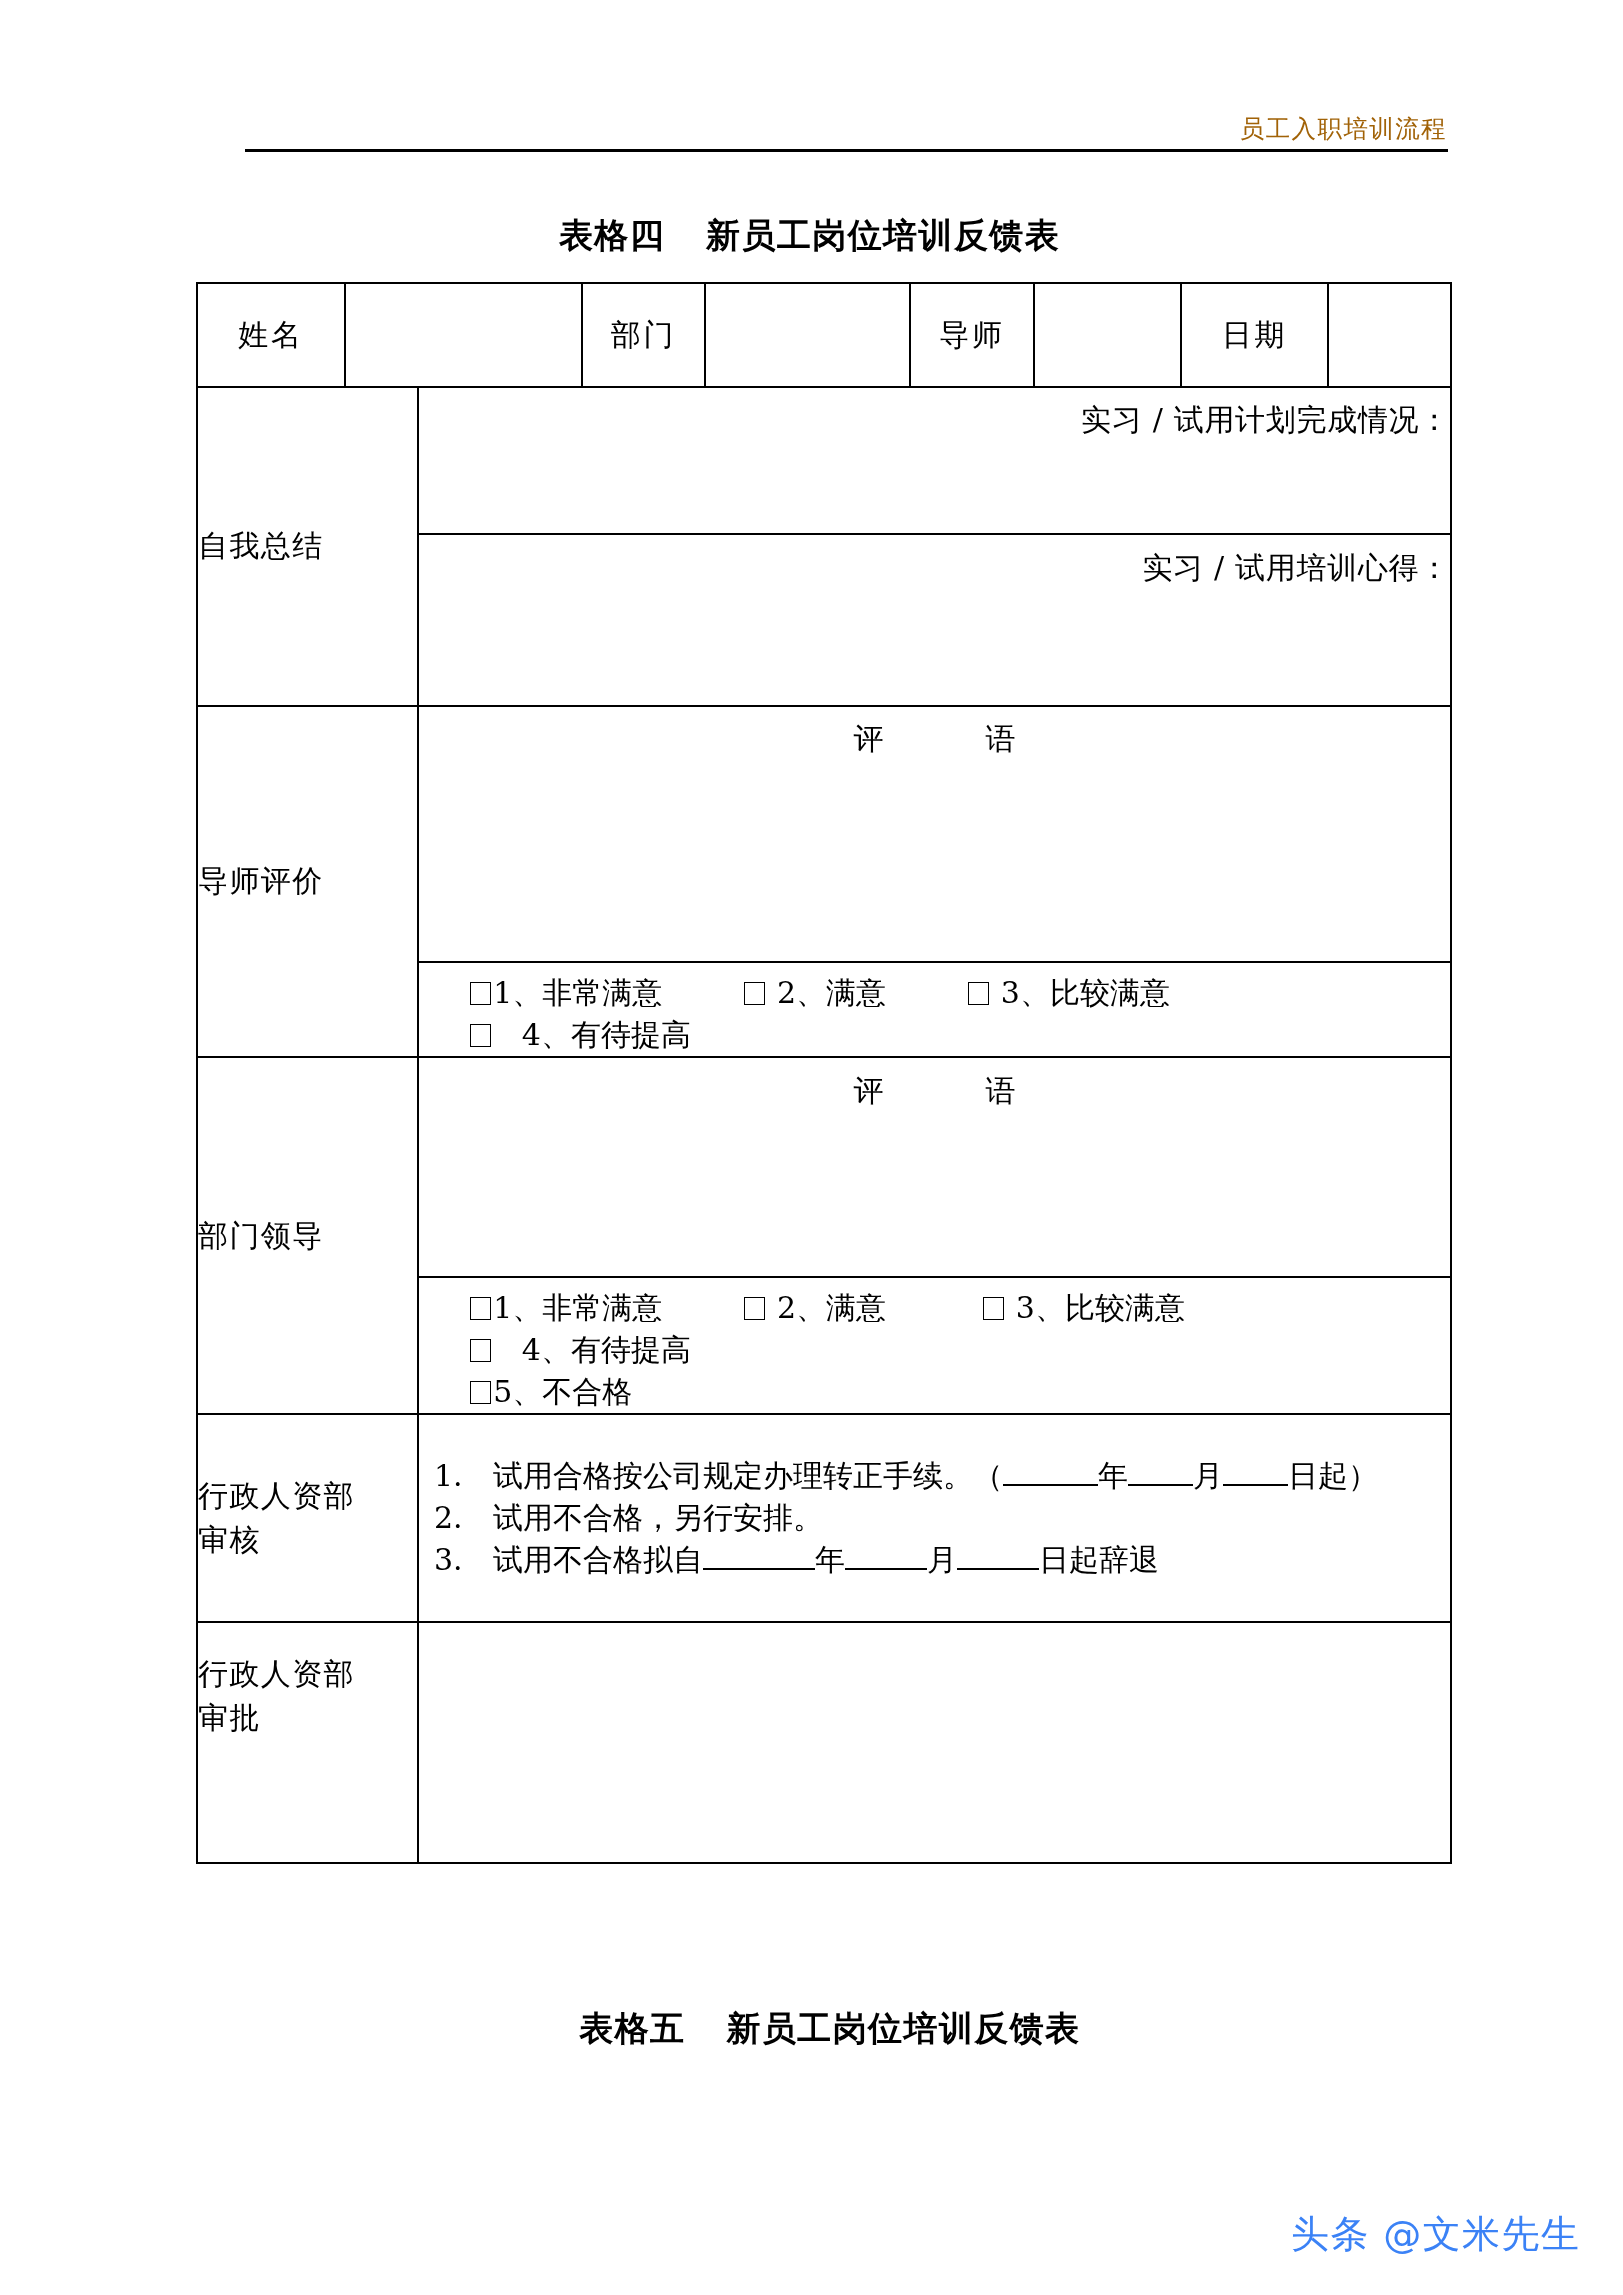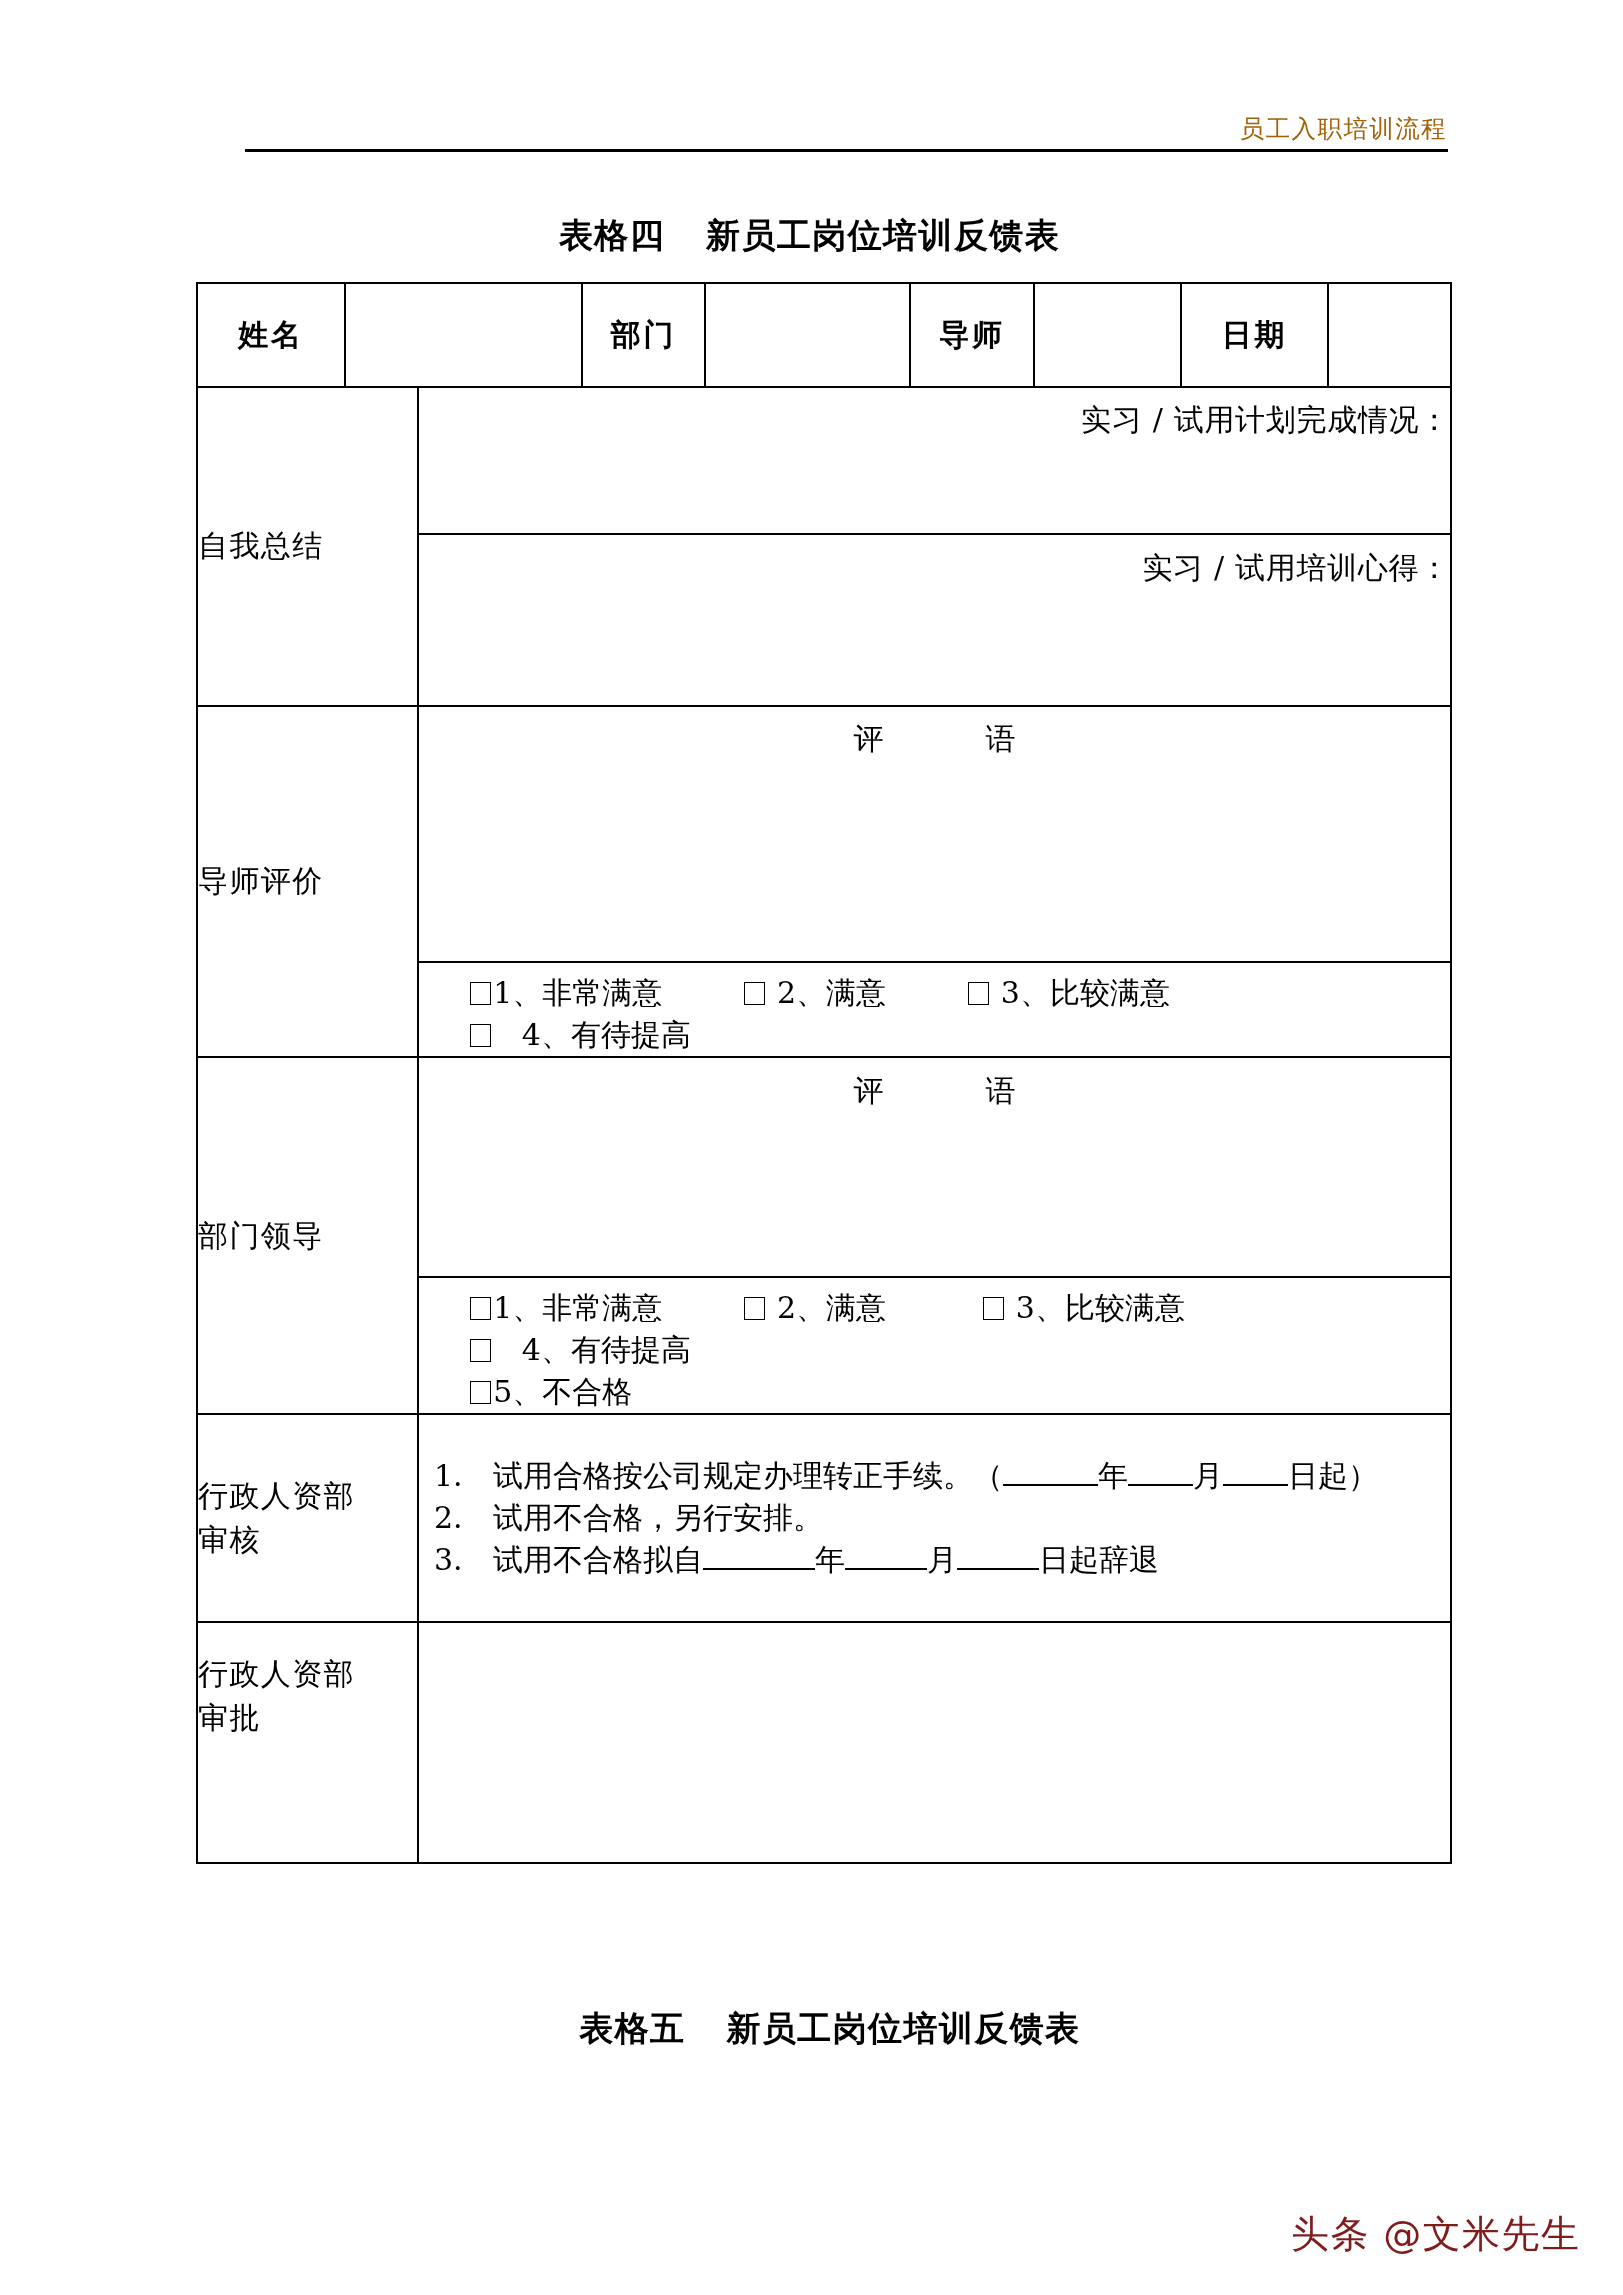--- a/index.html
+++ b/index.html
@@ -26,21 +26,21 @@
   table.summary {
     position: absolute; left: 196px; top: 282px; width: 1252px;
     border-collapse: collapse; table-layout: fixed;
     font-size: 30px;
   }
   table.summary td {
     border: 2px solid #000; padding: 0; vertical-align: middle;
   }
   .label-cell { text-align: left; letter-spacing: 1.4px; line-height: 44px; }
   .info-row td { height: 102px; text-align: center; }
-  .info-row .label-cell { letter-spacing: 2.7px; font-weight: bold; }
+  .info-row .label-cell { letter-spacing: 2.7px; }
   .sub-label {
     vertical-align: top !important; padding: 12.3px 0 0 15px !important;
     text-align: right; letter-spacing: 0.7px;
   }
   .comment-heading {
     vertical-align: top !important; text-align: center; padding-top: 12.3px !important;
   }
   .comment-heading span { display: inline-block; }
   .comment-heading .sp { width: 102px; display: inline-block; }
   .rating-cell {
@@ -53,21 +53,21 @@
     vertical-align: -2px; margin-right: 2.7px; box-sizing: border-box;
   }
   .opt-gap { display: inline-block; width: 46px; }
   .hr-list { padding: 0 0 0 15px !important; line-height: 42px; text-align: left; }
   .hr-item { display: block; white-space: nowrap; }
   .hr-num { display: inline-block; width: 59px; }
   .blank { display: inline-block; border-bottom: 2px solid #000; height: 27px; vertical-align: baseline; }
   .watermark {
     position: absolute; left: 1291px; top: 2209px;
     font-family: "DejaVu Sans", "Liberation Sans", sans-serif;
-    font-size: 38px; color: #7f1d1d; letter-spacing: 1.4px; text-align: right;
+    font-size: 38px; color: #3b82f6; letter-spacing: 1.4px; text-align: right;
   }
 </style>
 </head>
 <body>
 
 <div class="header-text">员工入职培训流程</div>
 <div class="header-rule"></div>
 
 <div class="doc-title t1">
   <span>表格四</span><span class="gap"></span><span>新员工岗位培训反馈表</span>

